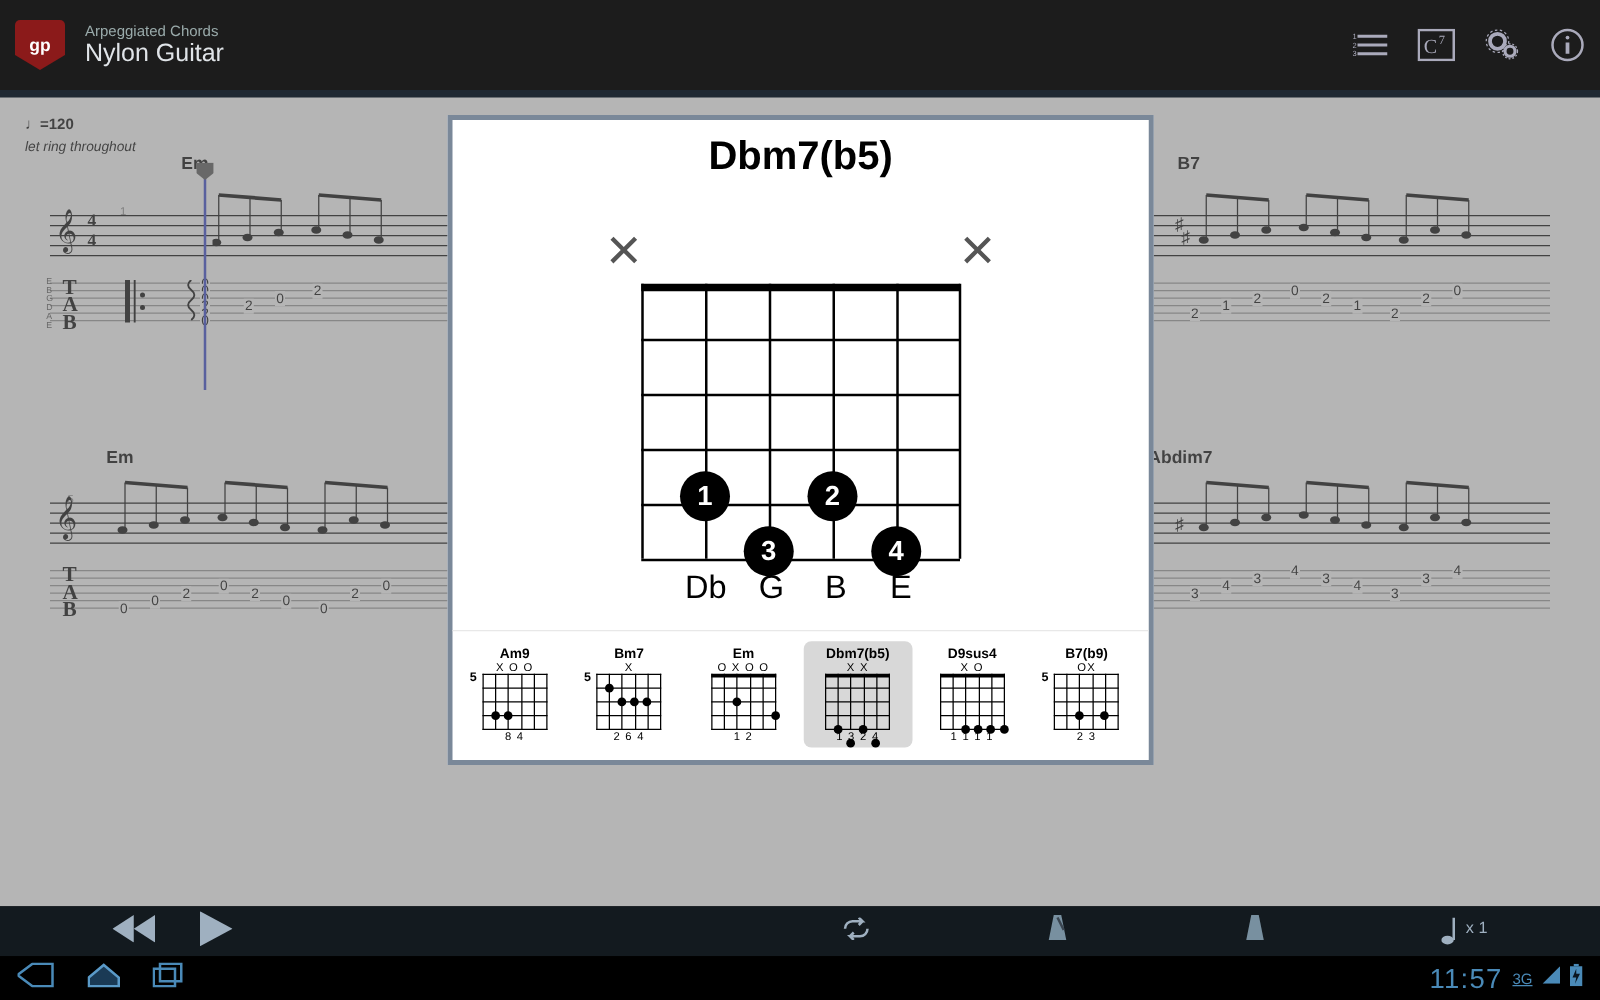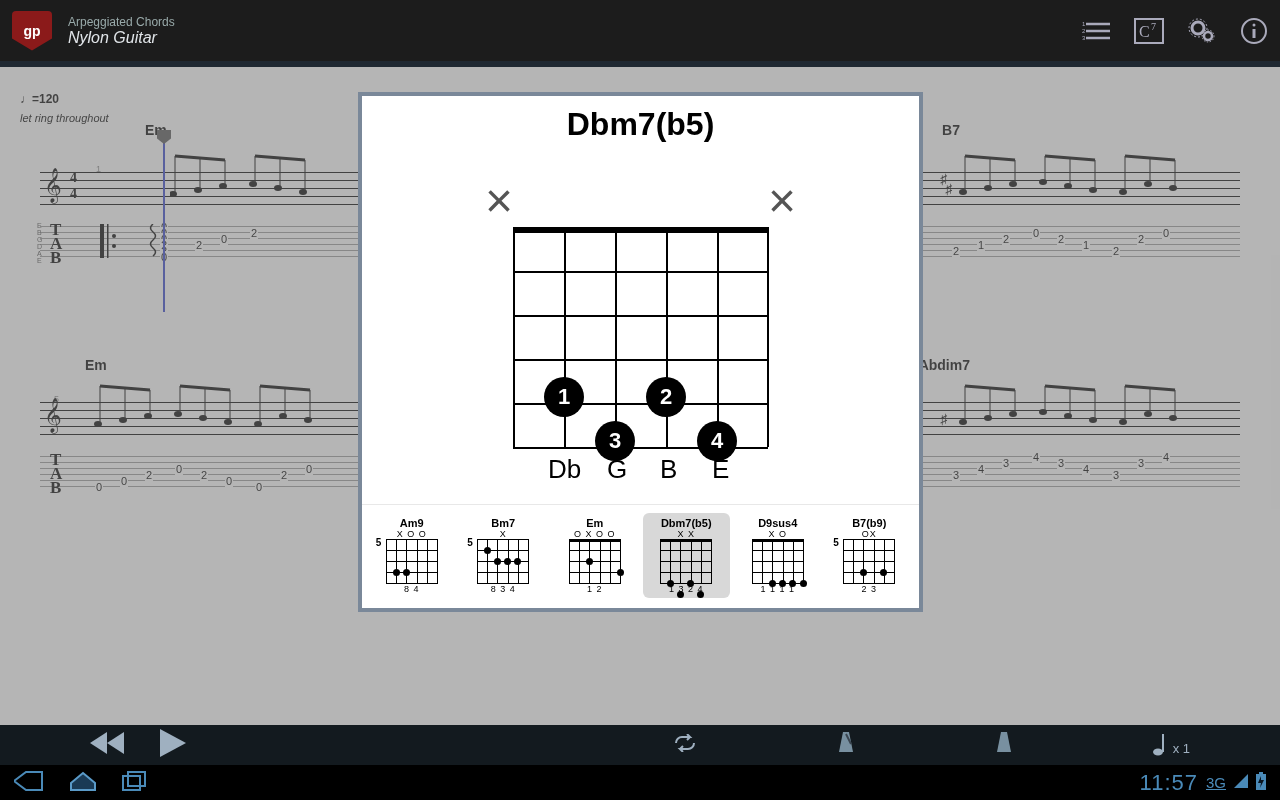--- a/index.html
+++ b/index.html
@@ -1,23 +1,23 @@
 <!DOCTYPE html>
 <html><head>
 <meta charset="utf-8">
 <style>
 * { margin: 0; padding: 0; box-sizing: border-box; }
 body { font-family: Arial, sans-serif; background: #000; width: 1280px; height: 800px; position: relative; overflow: hidden; }
 
 
-.header { height: 61px; background: #1c1c1c; display: flex; align-items: center; padding: 0 12px; position: relative; z-index: 10; }
+.header { height: 72px; background: #1c1c1c; display: flex; align-items: center; padding: 0 12px; position: relative; z-index: 10; }
 .app-logo { width: 40px; height: 40px; background: #8b1a1a; border-radius: 4px 4px 8px 8px; clip-path: polygon(0 0, 100% 0, 100% 70%, 50% 100%, 0 70%); display: flex; align-items: center; justify-content: center; color: #fff; font-size: 14px; font-weight: bold; }
 .header-titles { margin-left: 16px; flex: 1; }
 .header-subtitle { color: #9aa; font-size: 12px; }
-.header-title { color: #e0e4e8; font-size: 16px; font-style: italic; }
+.header-title { color: #e0e4e8; font-size: 20px; }
 .header-icons { display: flex; gap: 24px; align-items: center; }
 .header-icon { color: #aab; font-size: 24px; cursor: pointer; }
 .header-icon svg { display: block; }
 
 
 .header-divider { height: 6px; background: #1f2832; position: relative; z-index: 10; }
 
 
 .score-area { position: absolute; top: 62px; left: 0; right: 0; bottom: 75px; background: #fefefe; padding: 30px 20px; }
 .score-dim { position: absolute; top: 62px; left: 0; right: 0; bottom: 75px; background: rgba(120,120,120,0.55); z-index: 5; }
@@ -73,21 +73,21 @@
 .playback-bar { position: absolute; bottom: 35px; left: 0; right: 0; height: 40px; background: #131a1f; display: flex; align-items: center; padding: 0 90px; gap: 140px; z-index: 10; }
 .pb-group { display: flex; align-items: center; gap: 36px; }
 .pb-icon { color: #9fb0c0; cursor: pointer; }
 
 
 .system-bar { position: absolute; bottom: 0; left: 0; right: 0; height: 35px; background: #000; display: flex; align-items: center; padding: 0 14px; z-index: 10; }
 .sys-left { display: flex; gap: 26px; align-items: center; }
 .sys-icon { color: #4a8ab8; }
 .sys-right { margin-left: auto; display: flex; align-items: center; gap: 8px; color: #4a8ab8; }
 .clock { font-size: 22px; letter-spacing: 1px; font-family: 'Arial Narrow', sans-serif; }
-.sig { font-size: 15px; text-decoration: underline; }
+.sig { font-size: 12px; text-decoration: underline; }
 
 </style>
 </head>
 <body>
 
 <div class="header">
   <div class="app-logo">gp</div>
   <div class="header-titles">
     <div class="header-subtitle">Arpeggiated Chords</div>
     <div class="header-title">Nylon Guitar</div>
@@ -410,21 +410,21 @@
           <div class="mvl" style="left:10px"></div>
           <div class="mvl" style="left:20px"></div>
           <div class="mvl" style="left:31px"></div>
           <div class="mvl" style="left:41px"></div>
           <div class="mvl" style="left:51px"></div>
         <div class="mini-dot" style="left:7px;top:8px"></div>
         <div class="mini-dot" style="left:17px;top:19px"></div>
           <div class="mini-dot" style="left:27px;top:19px"></div>
           <div class="mini-dot" style="left:37px;top:19px"></div>
       </div>
-      <div class="chord-thumb-fingers">8  3 4</div>
+      <div class="chord-thumb-fingers">2  6 4</div>
     </div>
 
     <div class="chord-thumb">
       <div class="chord-thumb-title">Em</div>
       <div class="chord-thumb-top">O X    O O</div>
       <div class="mini-grid">
         <div class="mnut"></div>
         <div class="mhl" style="top:11px"></div>
           <div class="mhl" style="top:22px"></div>
           <div class="mhl" style="top:33px"></div>
@@ -534,21 +534,21 @@
     <svg width="18" height="22" viewBox="0 0 18 22" fill="#7890a0">
         <polygon points="6,0 12,0 16,20 2,20"></polygon>
         <line x1="9" y1="2" x2="14" y2="12" stroke="#3a4550" stroke-width="2"></line>
       </svg>
   </span>
   <span class="pb-icon">
     <svg width="18" height="22" viewBox="0 0 18 22" fill="#7890a0">
         <polygon points="6,0 12,0 16,20 2,20"></polygon>
       </svg>
   </span>
-  <span class="pb-icon" style="display:flex;align-items:flex-end;gap:6px;color:#9fb0c0;font-size:13px">
+  <span class="pb-icon" style="display:flex;align-items:flex-start;gap:6px;color:#9fb0c0;font-size:13px">
     <svg width="14" height="22" viewBox="0 0 14 22" fill="#9fb0c0">
         <ellipse cx="5" cy="18" rx="5" ry="3.5"></ellipse>
         <rect x="9" y="0" width="2" height="18"></rect>
       </svg>
     <span>x 1</span>
   </span>
 </div>
 
 <div class="system-bar">
   <div class="sys-left">

